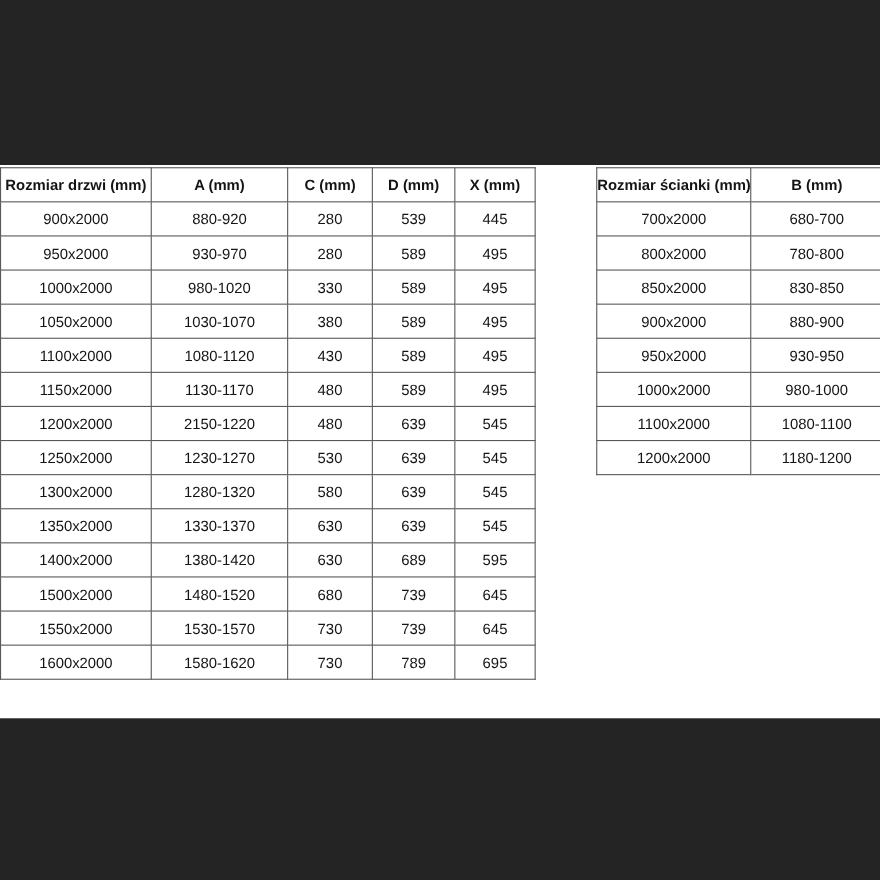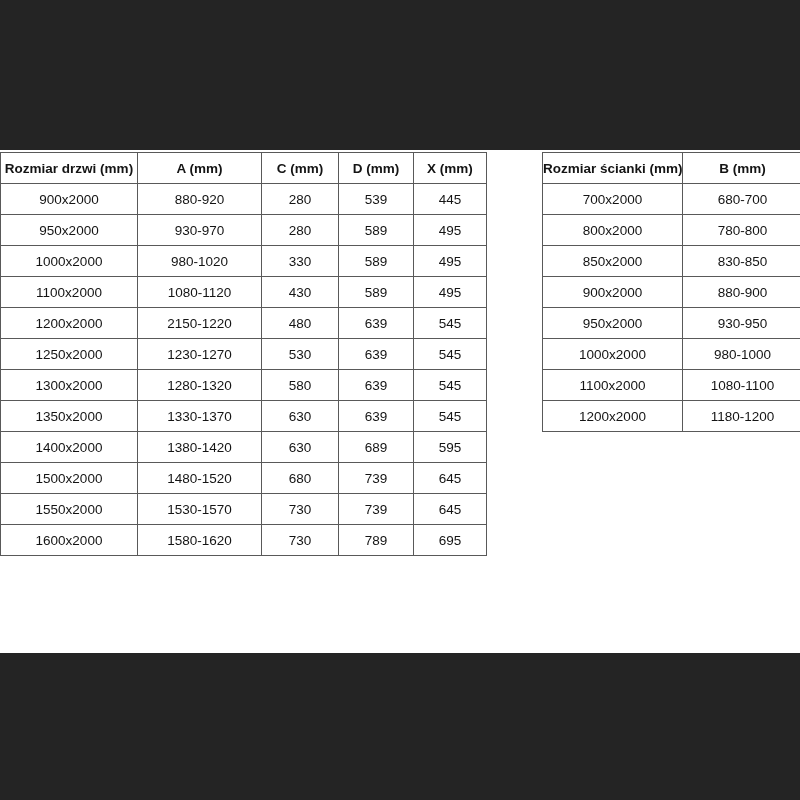--- a/index.html
+++ b/index.html
@@ -95,23 +95,37 @@
           <td>495</td>
         </tr>
         <tr>
           <td>1000x2000</td>
           <td>980-1020</td>
           <td>330</td>
           <td>589</td>
           <td>495</td>
         </tr>
         <tr>
+          <td>1050x2000</td>
+          <td>1030-1070</td>
+          <td>380</td>
+          <td>589</td>
+          <td>495</td>
+        </tr>
+        <tr>
           <td>1100x2000</td>
           <td>1080-1120</td>
           <td>430</td>
+          <td>589</td>
+          <td>495</td>
+        </tr>
+        <tr>
+          <td>1150x2000</td>
+          <td>1130-1170</td>
+          <td>480</td>
           <td>589</td>
           <td>495</td>
         </tr>
         <tr>
           <td>1200x2000</td>
           <td>2150-1220</td>
           <td>480</td>
           <td>639</td>
           <td>545</td>
         </tr>

